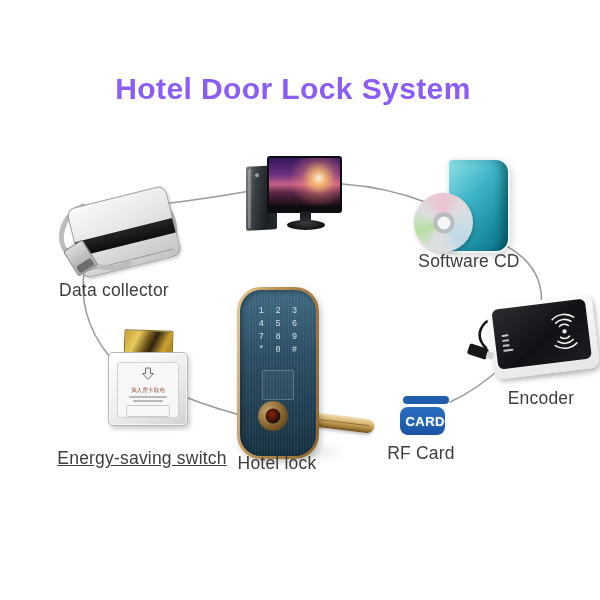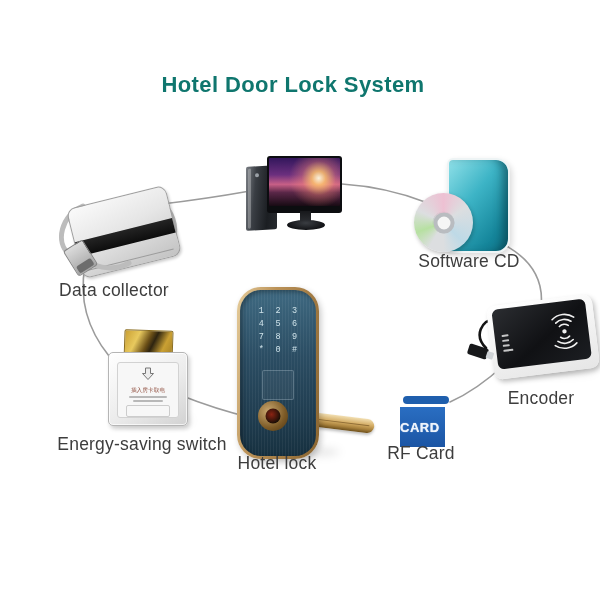--- a/index.html
+++ b/index.html
@@ -4,21 +4,21 @@
 <style>
   html,body{margin:0;padding:0;}
   body{width:600px;height:600px;background:#ffffff;position:relative;overflow:hidden;
        font-family:"Liberation Sans",sans-serif;}
   .stage{position:absolute;inset:0;}
   
   .abs{position:absolute;}
   .label{position:absolute;transform:translateX(-50%);font-size:17.5px;color:#3d3d3d;
          white-space:nowrap;z-index:30;letter-spacing:.2px;}
   #title{position:absolute;left:293px;top:72px;transform:translateX(-50%);
-         font-size:22px;font-weight:bold;color:#0f766e;white-space:nowrap;letter-spacing:.4px;z-index:30;}
+         font-size:30px;font-weight:bold;color:#8b5cf6;white-space:nowrap;letter-spacing:.4px;z-index:30;}
   #wires{position:absolute;left:0;top:0;z-index:5;}
   .dev{position:absolute;z-index:10;}
   .shadow{position:absolute;background:rgba(0,0,0,.10);border-radius:50%;filter:blur(4px);z-index:6;}
   
   .tower{left:246px;top:166px;width:31px;height:64px;border-radius:2px;transform:skewY(-3deg);
          background:linear-gradient(95deg,#7c8086 0%,#3a3e44 30%,#1b1e22 70%,#26292e 100%);}
   .tower .edge{position:absolute;left:2px;top:2px;bottom:2px;width:3px;background:rgba(255,255,255,.28);border-radius:2px;}
   .tower .pwr{position:absolute;left:9px;top:7px;width:4px;height:4px;border-radius:50%;background:#9aa0a6;}
   .monitor{left:267px;top:156px;width:75px;height:57px;background:#0c0d10;border-radius:3px;padding:2px;box-sizing:border-box;}
   .screen{width:100%;height:90%;border-radius:1px;
@@ -87,23 +87,23 @@
   .knob .hole{position:absolute;left:50%;top:50%;transform:translate(-50%,-50%);width:15px;height:15px;border-radius:50%;
      background:radial-gradient(circle at 40% 40%,#8a2313,#1c0f06 70%);}
   .handle{position:absolute;left:38px;top:124px;width:105px;height:14px;transform:rotate(7deg);transform-origin:left center;
      border-radius:4px 7px 7px 4px;z-index:2;
      background:linear-gradient(180deg,#f2dfb2 0%,#d3ab62 45%,#a8813c 75%,#6f511d 100%);
      box-shadow:0 2px 3px rgba(0,0,0,.25);}
   .handle .seam{position:absolute;left:38%;right:5px;top:6px;height:1px;background:rgba(90,60,20,.55);}
   
   .rfgrp{left:400px;top:394px;width:56px;height:46px;}
   .rfbar{position:absolute;left:3px;top:2px;width:46px;height:8px;border-radius:4px;background:#1f5fad;}
-  .rfcard{position:absolute;left:0;top:13px;width:45px;height:40px;border-radius:0;
+  .rfcard{position:absolute;left:0;top:13px;width:45px;height:28px;border-radius:8px;
      background:linear-gradient(180deg,#2a6ec2 0%,#1b55a4 100%);
-     display:flex;align-items:center;justify-content:flex-start;
+     display:flex;align-items:center;justify-content:flex-end;
      color:#eef4fc;font-weight:bold;font-size:13px;letter-spacing:.5px;text-shadow:0 0 1px rgba(255,255,255,.9);}
 </style>
 </head>
 <body>
 
 <div class="stage">
 
   <div id="title">Hotel Door Lock System</div>
 
   <svg id="wires" width="600" height="600" viewBox="0 0 600 600">
@@ -193,21 +193,21 @@
         <svg width="14" height="14" style="margin-top:4px;">
           <path d="M4.5,1 L9.5,1 L9.5,6.5 L12.5,6.5 L7,12.5 L1.5,6.5 L4.5,6.5 Z" fill="#ececec" stroke="#777777" stroke-width="1"></path>
         </svg>
         <div class="estext">插入房卡取电</div>
         <div class="esline" style="width:38px;"></div>
         <div class="esline" style="width:30px;"></div>
         <div class="esbox"></div>
       </div>
     </div>
   </div>
-  <div class="label" style="left:142px;top:434px;">Energy-saving switch</div>
+  <div class="label" style="left:142px;top:448px;text-decoration:underline;">Energy-saving switch</div>
 
   <div class="dev lockgrp">
     <div class="handle">
       <div class="seam"></div>
     </div>
     <div class="lockrim">
       <div class="lockface">
         <div class="keypad">
           <span>1</span>
           <span>2</span>

